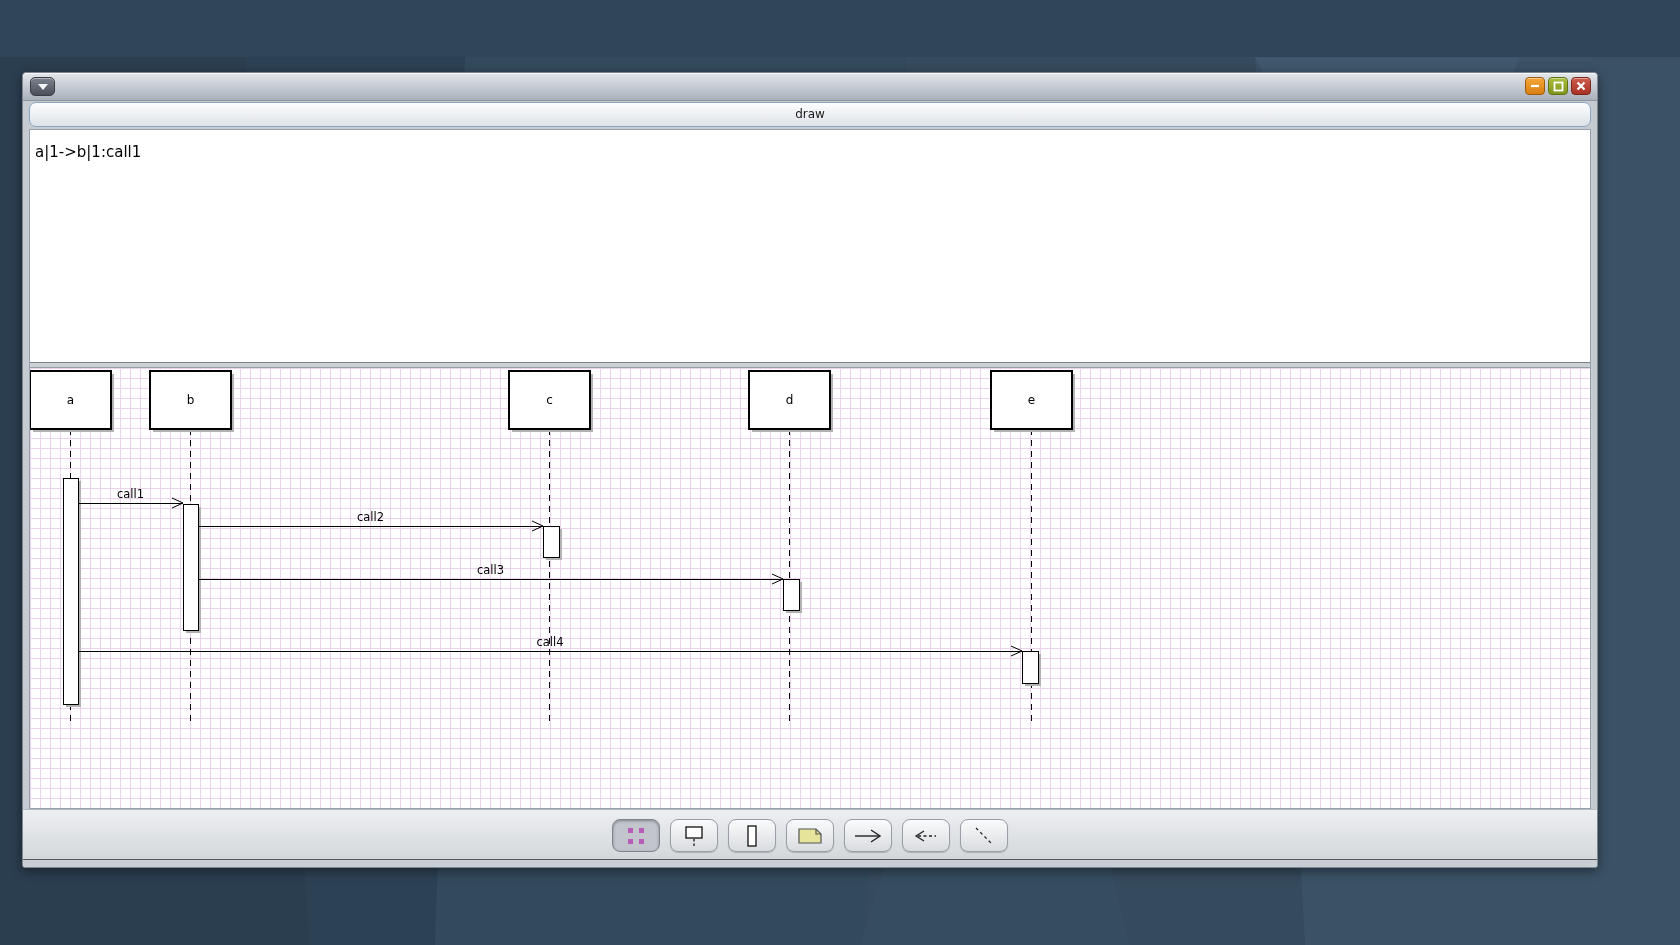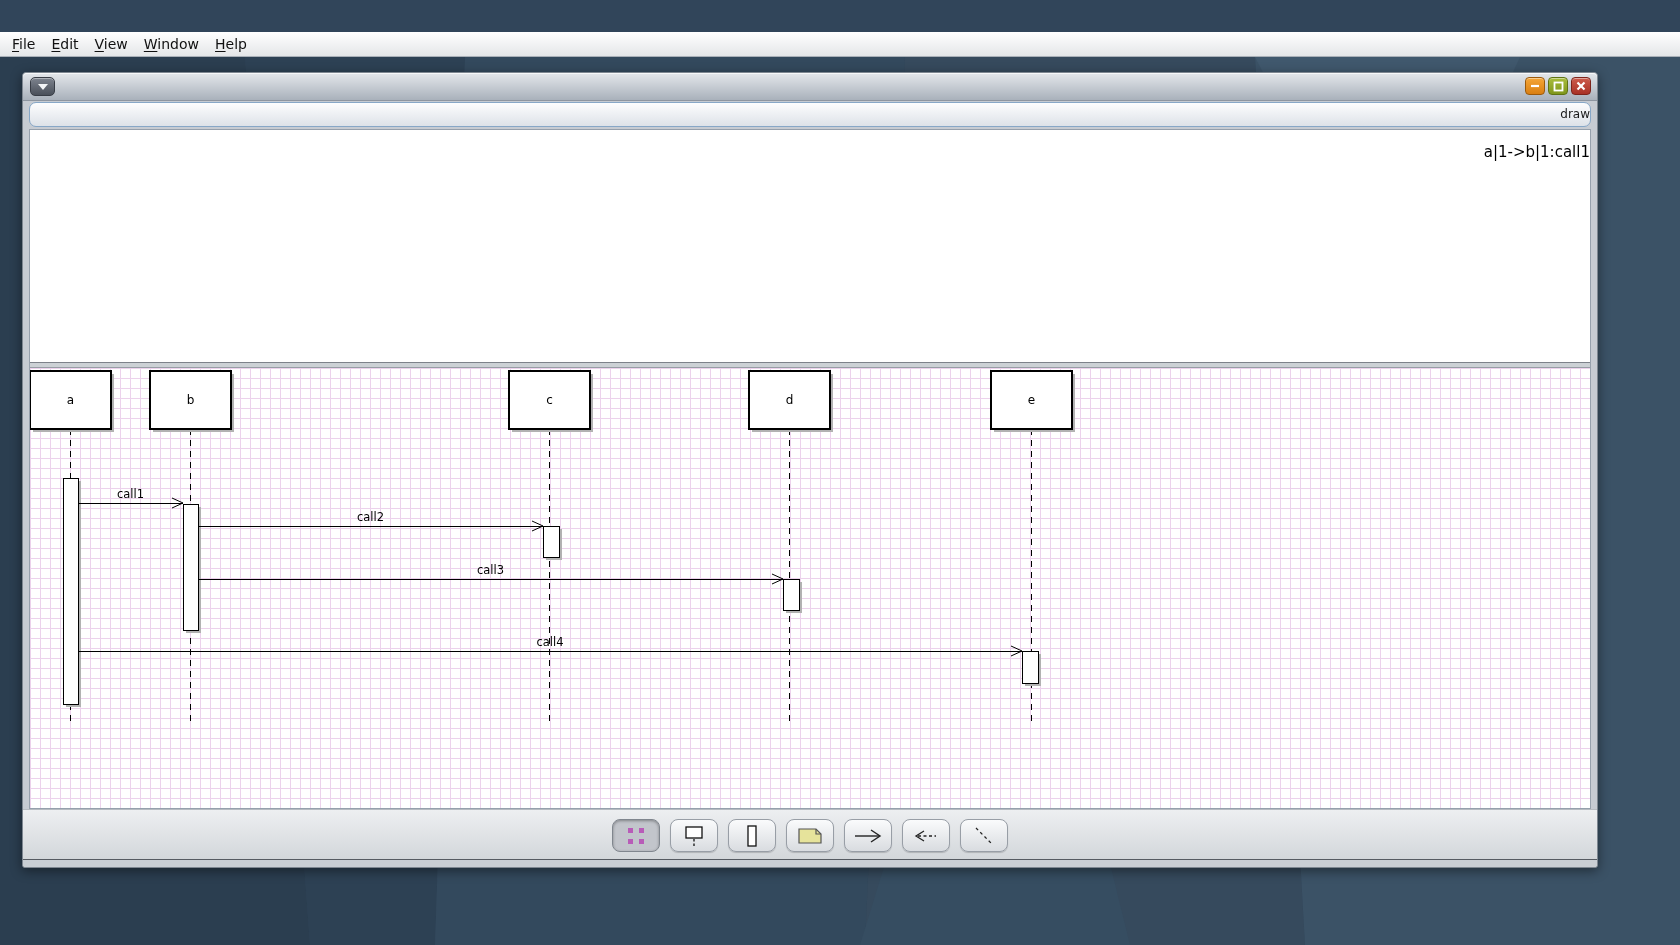--- a/index.html
+++ b/index.html
@@ -54,24 +54,24 @@
   .fbtn { width:20px; height:18px; border-radius:4px; border:1px solid;
           display:flex; align-items:center; justify-content:center;
           box-shadow:inset 0 1px 0 rgba(255,255,255,.45); }
   .fbtn.fmin { background:linear-gradient(#f5a637,#d97f12); border-color:#9c5a0c; }
   .fbtn.fmax { background:linear-gradient(#a9bd3c,#7f961c); border-color:#5f7313; }
   .fbtn.fclose { background:linear-gradient(#cd5c4c,#a93226); border-color:#7e241b; }
 
   .tabbar { position:absolute; top:29px; left:6px; right:6px; height:25px;
             border:1px solid #87a7c7; border-radius:7px;
             background:linear-gradient(#fdfdfe,#dde2e8);
-            text-align:right; line-height:23px; font-size:12px; color:#1a1a1a; }
+            text-align:center; line-height:23px; font-size:12px; color:#1a1a1a; }
 
   .content { position:absolute; top:56px; left:6px; right:6px; bottom:58px;
-             border:1px solid #96a0ac; background:#fff;text-align:right; }
+             border:1px solid #96a0ac; background:#fff; }
   .editor { position:absolute; top:0; left:0; right:0; height:232px; background:#fff;
             padding:12px 0 0 5px; font-size:15px; line-height:21px; color:#000; overflow:hidden; }
   .divider { position:absolute; top:232px; left:0; right:0; height:6px; background:#ccd1d5;
              border-top:1px solid #7d828a; border-bottom:1px solid #979da5; }
   .diagram { position:absolute; top:238px; left:0; right:0; bottom:0; background:#fff;
              background-image:
                linear-gradient(to right,#ecd2ec 1px,transparent 1px),
                linear-gradient(to bottom,#ecd2ec 1px,transparent 1px);
              background-size:10px 10px; overflow:hidden; }
   .diagram svg { position:absolute; top:0; left:0; }
@@ -97,27 +97,20 @@
   .tool.selected { background:#c2c5cb; box-shadow:inset 0 1px 3px rgba(0,0,0,.35); border-color:#80868e; }
   .bottom-strip { position:absolute; left:0; right:0; bottom:0; height:8px; background:#c9ced4;
                   border-top:1px solid #565b62; border-radius:0 0 3px 3px; }
 </style>
 </head>
 <body>
 
 <div class="screen">
 
 
-  <div class="menubar">
-      <span class="menu-item"><u>F</u>ile</span>
-      <span class="menu-item"><u>E</u>dit</span>
-      <span class="menu-item"><u>V</u>iew</span>
-      <span class="menu-item"><u>W</u>indow</span>
-      <span class="menu-item"><u>H</u>elp</span>
-    </div>
 
   <div class="desktop">
     <div class="poly s1"></div>
     <div class="poly s2"></div>
     <div class="poly s3"></div>
     <div class="poly s4"></div>
     <div class="poly s5"></div>
     <div class="poly s6"></div>
     <div class="poly s7"></div>
   </div>

